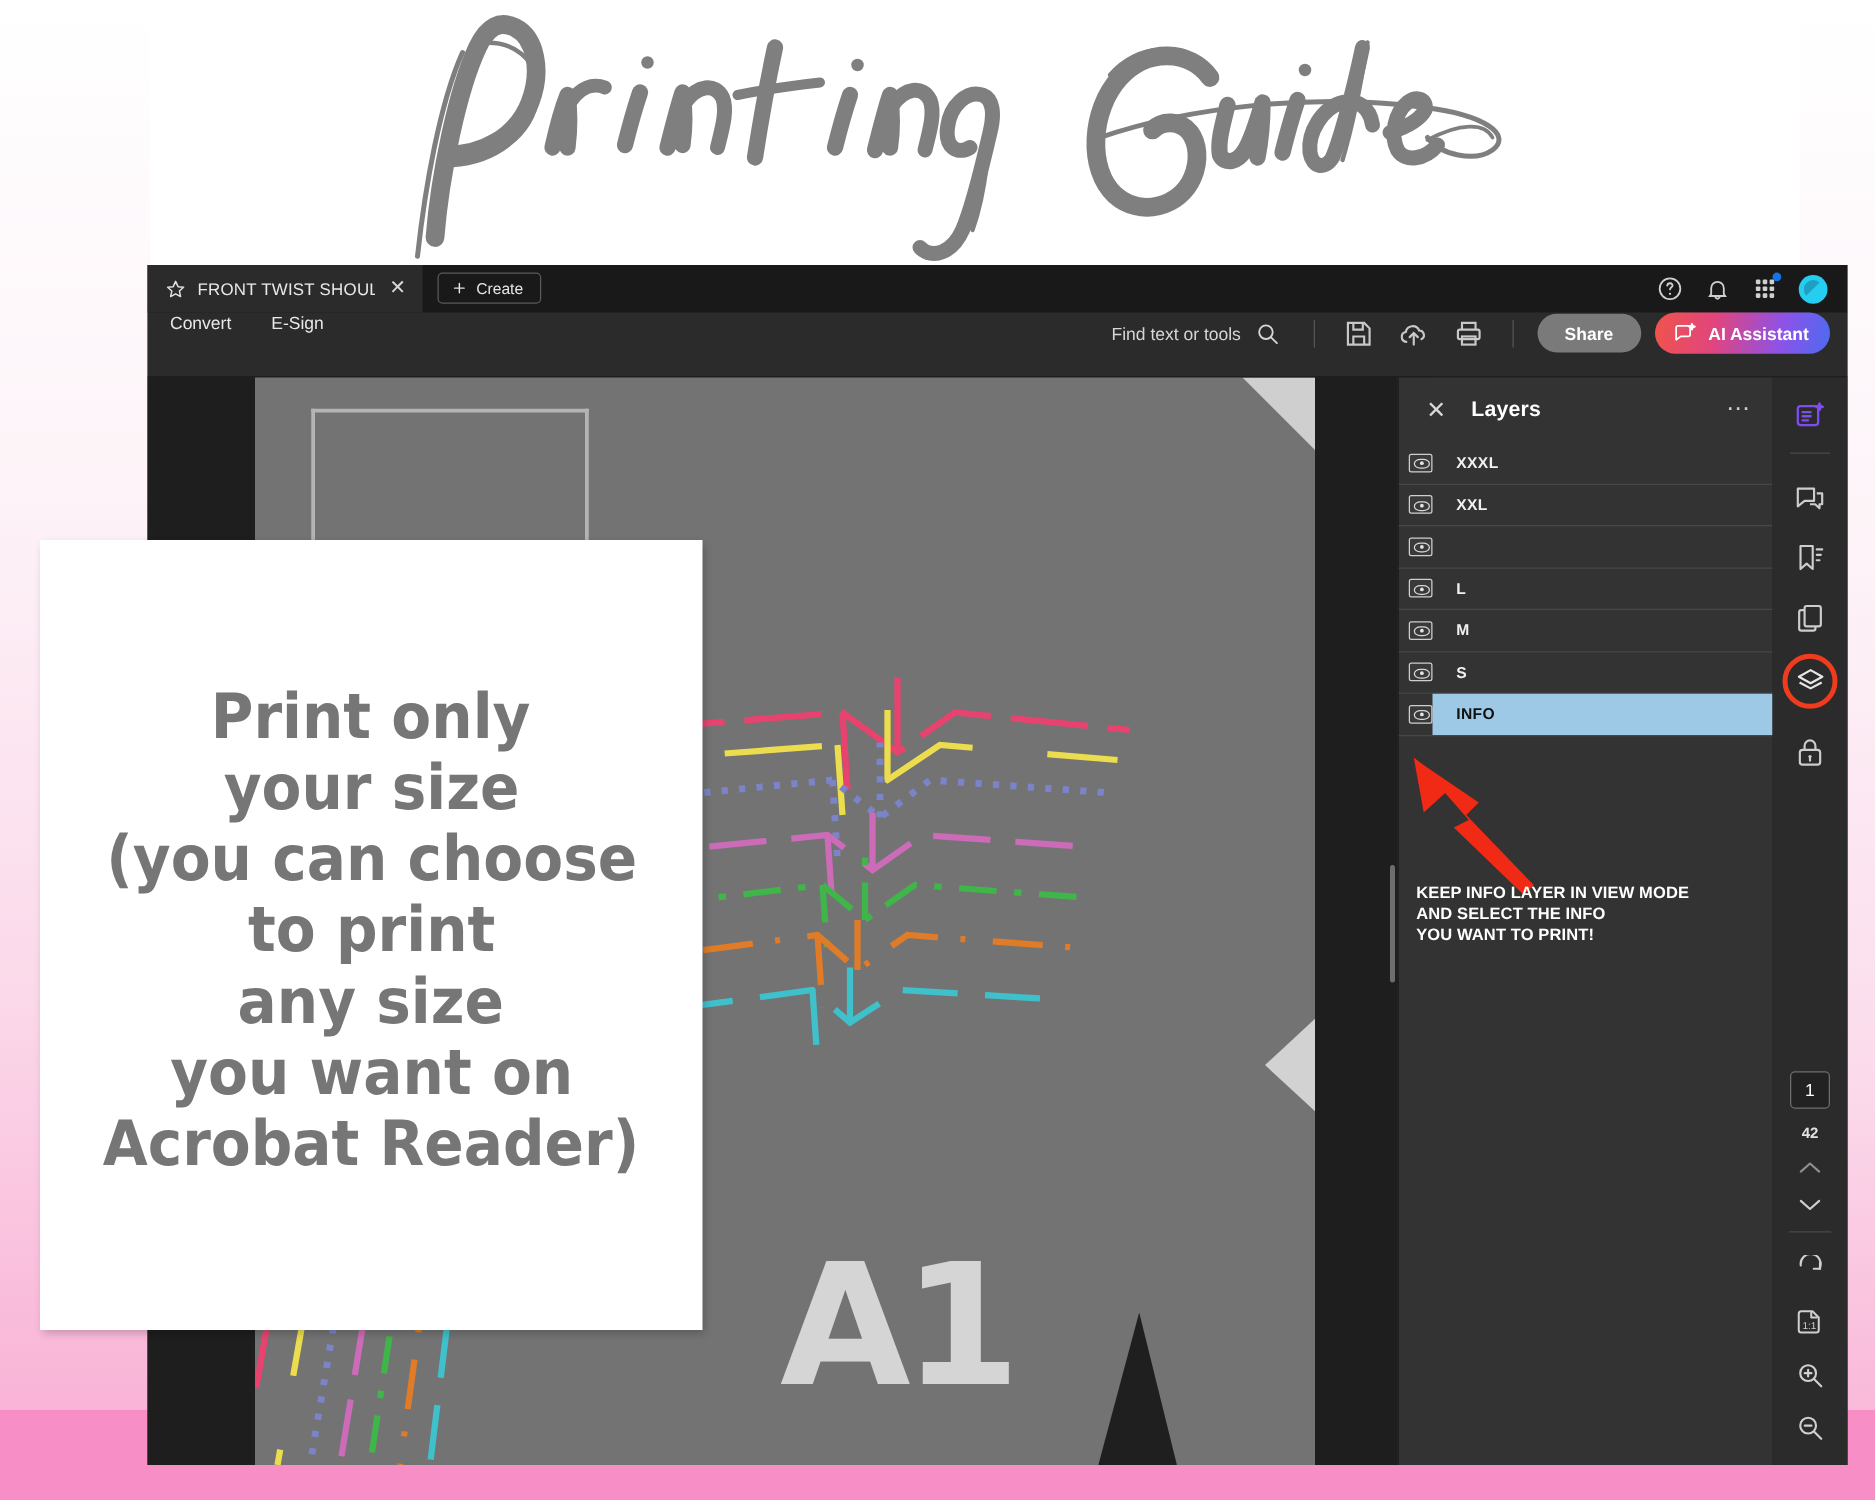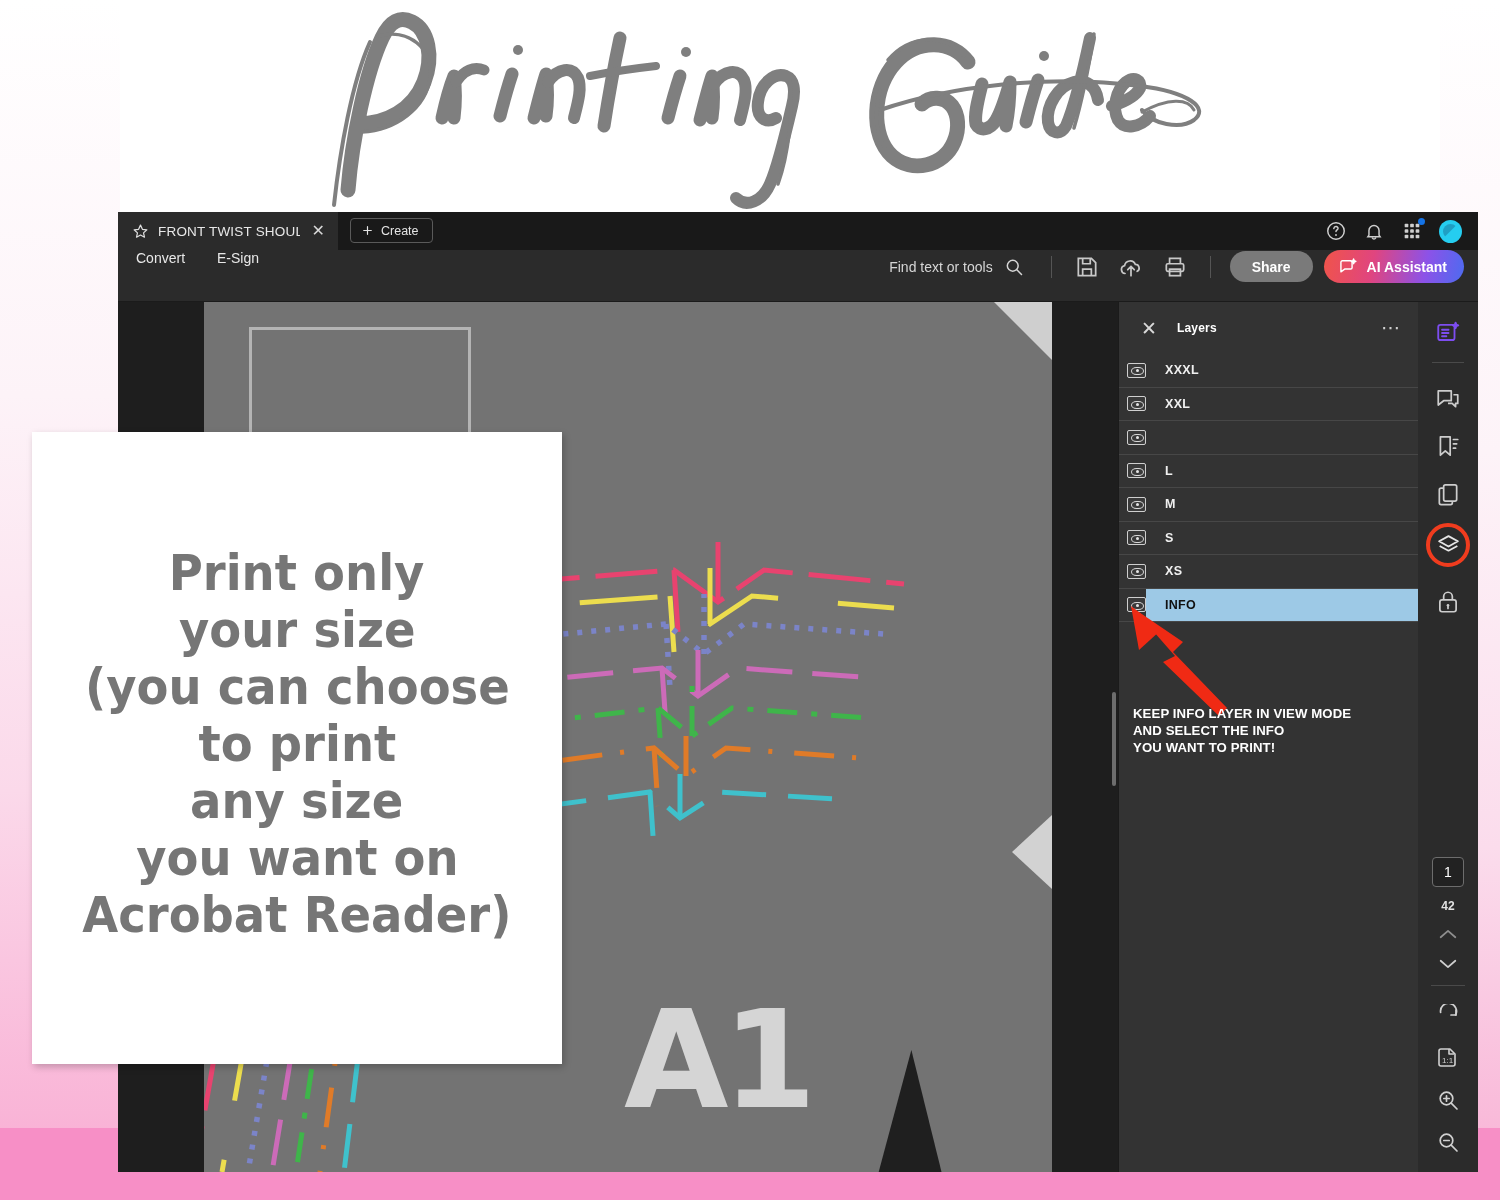--- a/index.html
+++ b/index.html
@@ -189,21 +189,21 @@
     position: absolute; right: 60px; top: 90px; width: 300px; bottom: 0;
     background: #333333;
     border-left: 1px solid #1b1b1b;
   }
   #panel-header {
     display: flex; align-items: center; height: 52px;
     padding: 0 16px 0 22px; color: #fff;
   }
   #panel-close { font-size: 19px; color: #d9d9d9; line-height: 1; }
   #panel-title {
-    margin-left: 20px; font-size: 12px; font-weight: bold; letter-spacing: .2px;
+    margin-left: 20px; font-size: 17px; font-weight: bold; letter-spacing: .2px;
   }
   #panel-more { margin-left: auto; color: #d0d0d0; font-size: 19px; letter-spacing: 2px; line-height: .6; }
   .layer-row {
     display: flex; align-items: center; height: 33.5px;
     border-bottom: 1px solid #474747;
     padding-left: 8px;
   }
   .layer-eye {
     width: 19px; height: 15px; flex: none;
     border: 1.5px solid #cfcfcf; border-radius: 2px;
@@ -540,26 +540,20 @@
       <div class="layer-row">
         <span class="layer-eye"></span>
         <span class="layer-body">
             <span class="layer-name">M</span>
           </span>
       </div>
       <div class="layer-row">
         <span class="layer-eye"></span>
         <span class="layer-body">
             <span class="layer-name">S</span>
-          </span>
-      </div>
-      <div class="layer-row">
-        <span class="layer-eye"></span>
-        <span class="layer-body">
-            <span class="layer-name">XS</span>
           </span>
       </div>
       <div class="layer-row selected">
         <span class="layer-eye"></span>
         <span class="layer-body">
             <span class="layer-name">INFO</span>
           </span>
       </div>
     </div>
 

